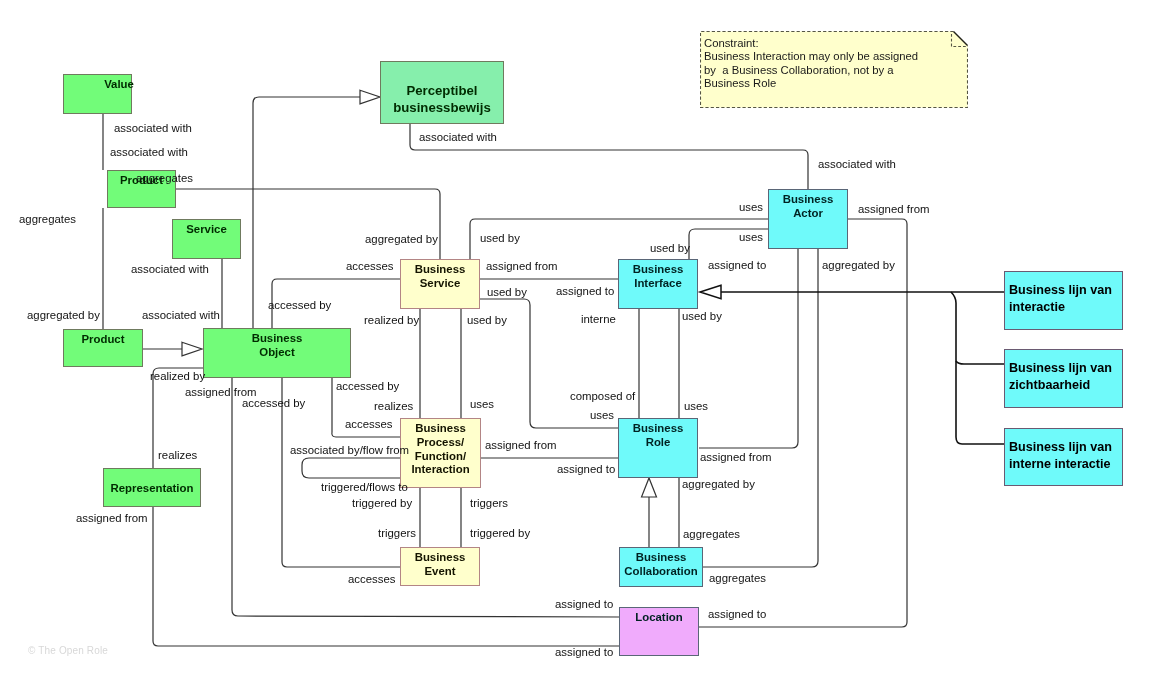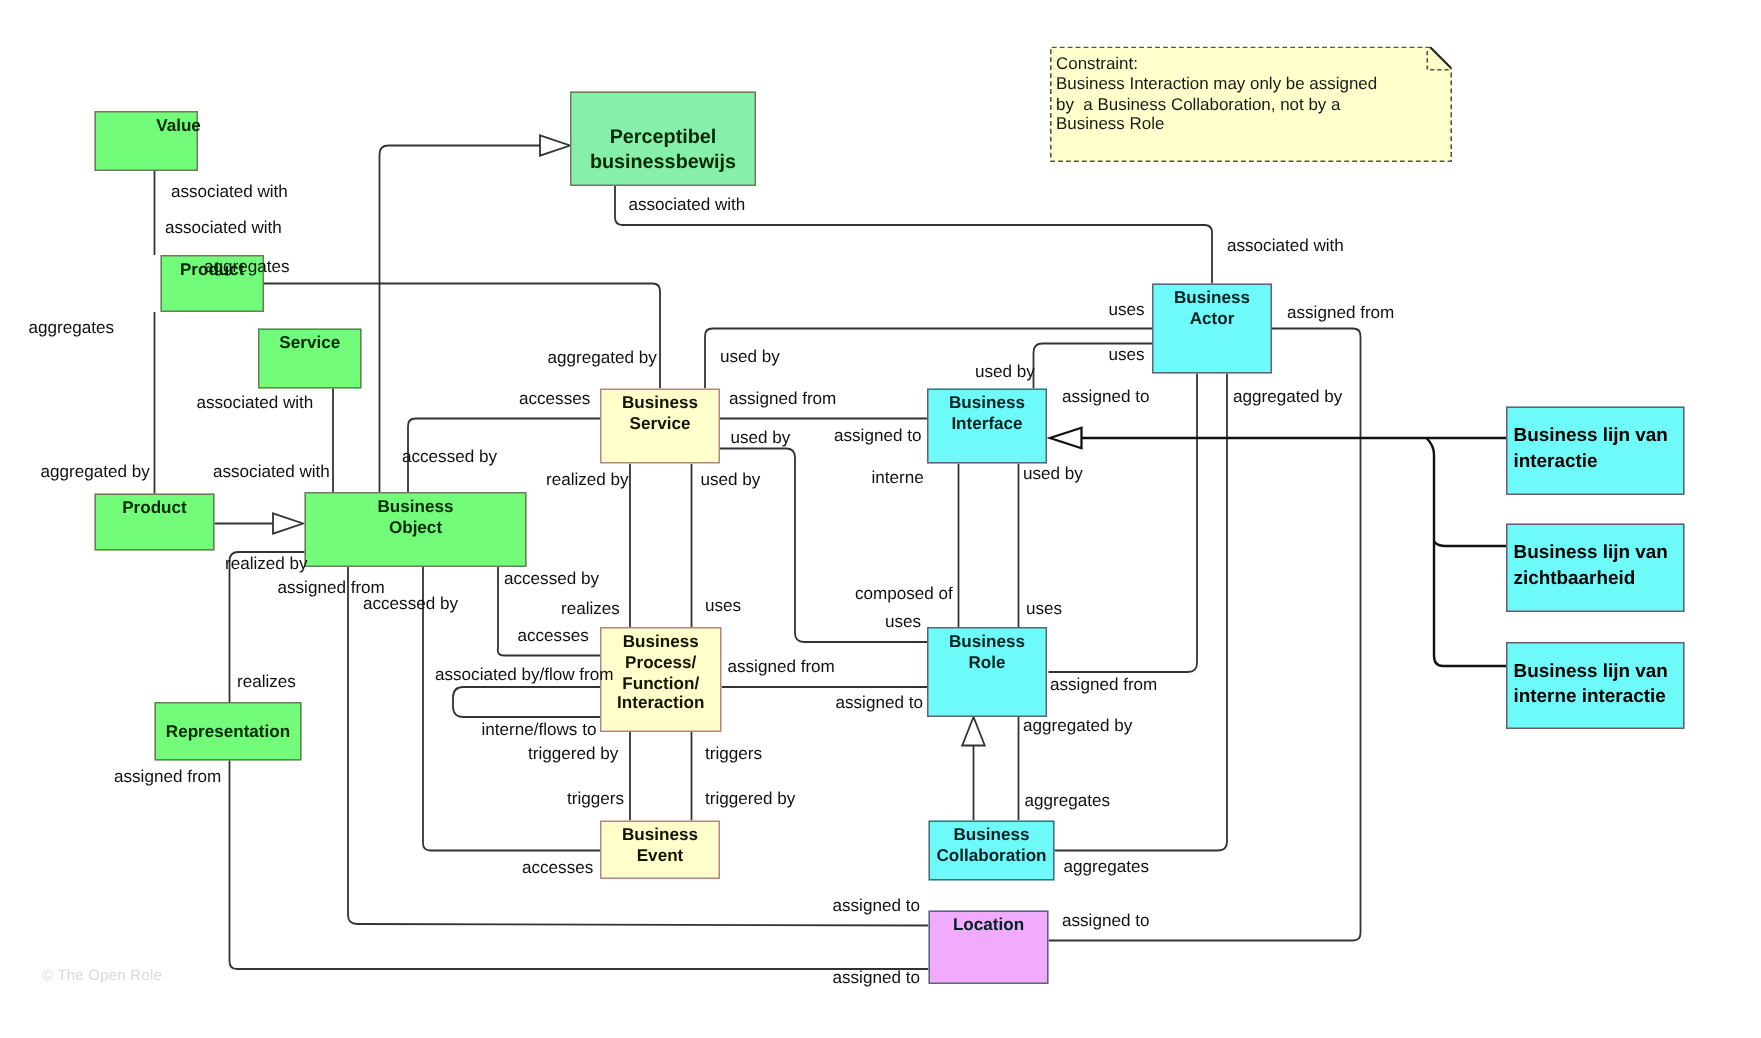--- a/index.html
+++ b/index.html
@@ -145,21 +145,21 @@
       <div class="edge-label" style="left: 374px; top: 400px;">realizes</div>
       <div class="edge-label" style="left: 470px; top: 398px;">uses</div>
       <div class="edge-label" style="left: 590px; top: 409px;">uses</div>
       <div class="edge-label" style="left: 684px; top: 400px;">uses</div>
       <div class="edge-label" style="left: 345px; top: 418px;">accesses</div>
       <div class="edge-label" style="left: 158px; top: 449px;">realizes</div>
       <div class="edge-label" style="left: 290px; top: 444px;">associated by/flow from</div>
       <div class="edge-label" style="left: 485px; top: 439px;">assigned from</div>
       <div class="edge-label" style="left: 700px; top: 451px;">assigned from</div>
       <div class="edge-label" style="left: 557px; top: 463px;">assigned to</div>
-      <div class="edge-label" style="left: 321px; top: 481px;">interne/flows to</div>
+      <div class="edge-label" style="left: 321px; top: 481px;">triggered/flows to</div>
       <div class="edge-label" style="left: 682px; top: 478px;">aggregated by</div>
       <div class="edge-label" style="left: 352px; top: 497px;">triggered by</div>
       <div class="edge-label" style="left: 470px; top: 497px;">triggers</div>
       <div class="edge-label" style="left: 76px; top: 512px;">assigned from</div>
       <div class="edge-label" style="left: 378px; top: 527px;">triggers</div>
       <div class="edge-label" style="left: 470px; top: 527px;">triggered by</div>
       <div class="edge-label" style="left: 683px; top: 528px;">aggregates</div>
       <div class="edge-label" style="left: 348px; top: 573px;">accesses</div>
       <div class="edge-label" style="left: 709px; top: 572px;">aggregates</div>
       <div class="edge-label" style="left: 555px; top: 598px;">assigned to</div>

